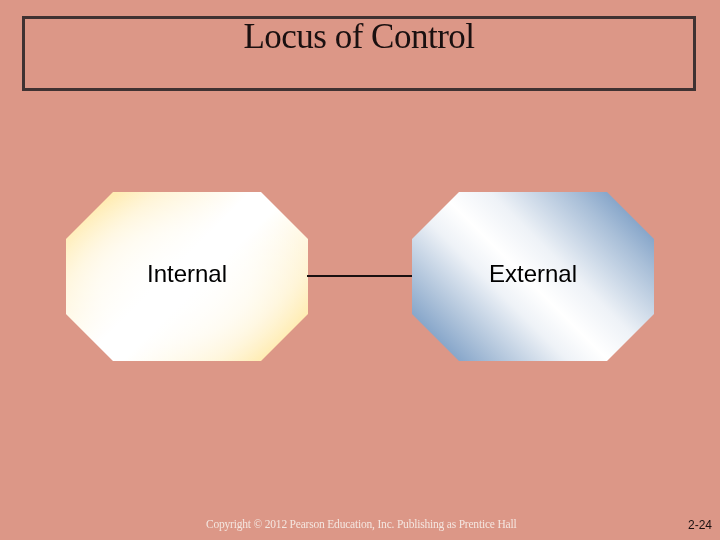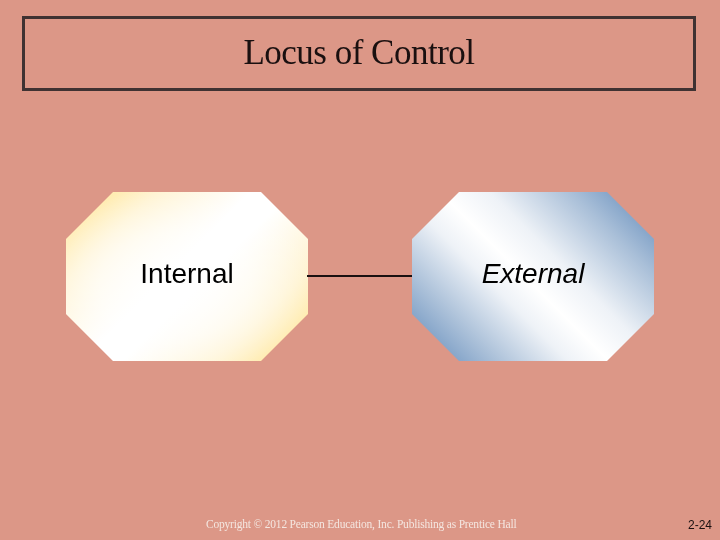--- a/index.html
+++ b/index.html
@@ -4,21 +4,21 @@
   <style>
     html, body { margin: 0; padding: 0; }
     body {
       width: 720px; height: 540px; position: relative; overflow: hidden;
       background: #dc9787;
       font-family: "Liberation Sans", sans-serif;
     }
     .title-box {
       position: absolute; left: 22px; top: 16px; width: 668px; height: 69px;
       border: 3px solid #3f3232;
-      display: flex; align-items: center; justify-content: center;
+      display: flex; align-items: flex-start; justify-content: center;
     }
     .title {
       font-family: "Liberation Serif", "DejaVu Serif", serif;
       font-size: 35px; color: #1a1010; letter-spacing: -0.5px;
       margin-top: -2px;
     }
     .octagon {
       position: absolute; top: 192px; width: 242px; height: 169px;
       clip-path: polygon(47px 0, 195px 0, 100% 47px, 100% 122px, 195px 100%, 47px 100%, 0 122px, 0 47px);
       display: flex; align-items: center; justify-content: center;
@@ -28,26 +28,25 @@
       background: linear-gradient(135deg, #fff6e6 0%, #fffdfa 25%, #ffffff 45%, #fff8e8 62%, #ffe59a 100%);
     }
     .oct-internal::before {
       content: ""; position: absolute; inset: 0;
       background: radial-gradient(ellipse at 45% 55%, rgba(255,255,255,0.95) 0%, rgba(255,255,255,0.6) 40%, rgba(255,255,255,0) 75%);
     }
     .oct-internal { background: linear-gradient(315deg, #ffe48f 0%, #fff3d0 22%, #ffffff 45%, #ffffff 55%, #fff3d0 78%, #ffe48f 100%); }
     .oct-external {
       left: 412px;
       background: linear-gradient(225deg, #5b86b8 0%, #a9bfd8 20%, #eef2f7 40%, #ffffff 52%, #eef2f7 62%, #a9bfd8 80%, #5b86b8 100%);
-      font-style: italic;
     }
     .oct-label {
       position: relative; z-index: 1;
       font-family: "Liberation Sans", sans-serif;
-      font-size: 28px; color: #000; margin-top: -5px;
+      font-size: 24px; color: #000; margin-top: -5px;
     }
     .connector {
       position: absolute; left: 307px; top: 275px; width: 106px; height: 1.5px;
       background: #1a1010;
     }
     .footer-copy {
       position: absolute; left: 206px; top: 518px;
       font-family: "Liberation Serif", "DejaVu Serif", serif;
       font-size: 11.5px; color: #f4e6e0; letter-spacing: -0.2px;
     }

